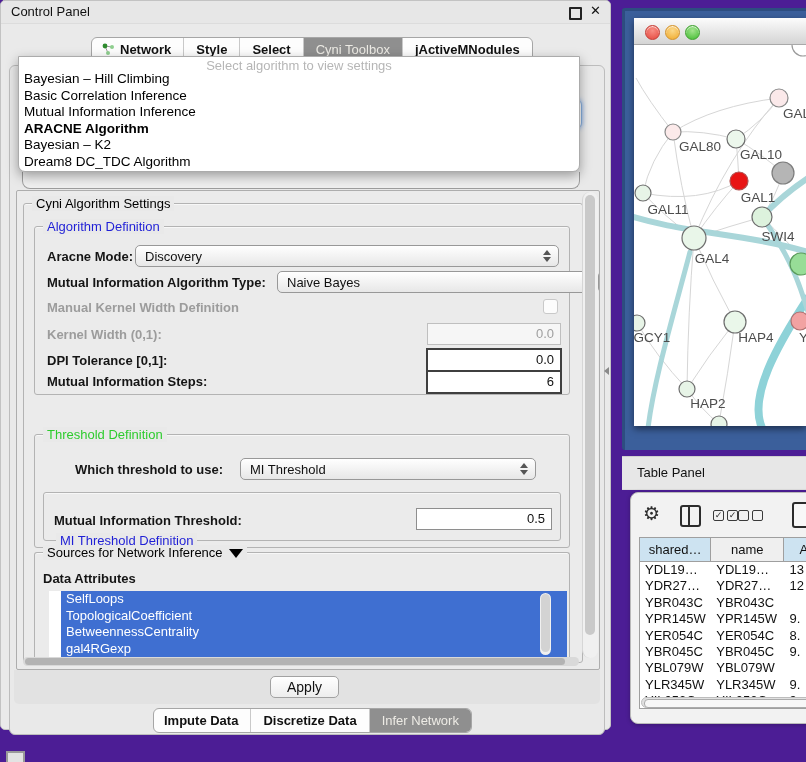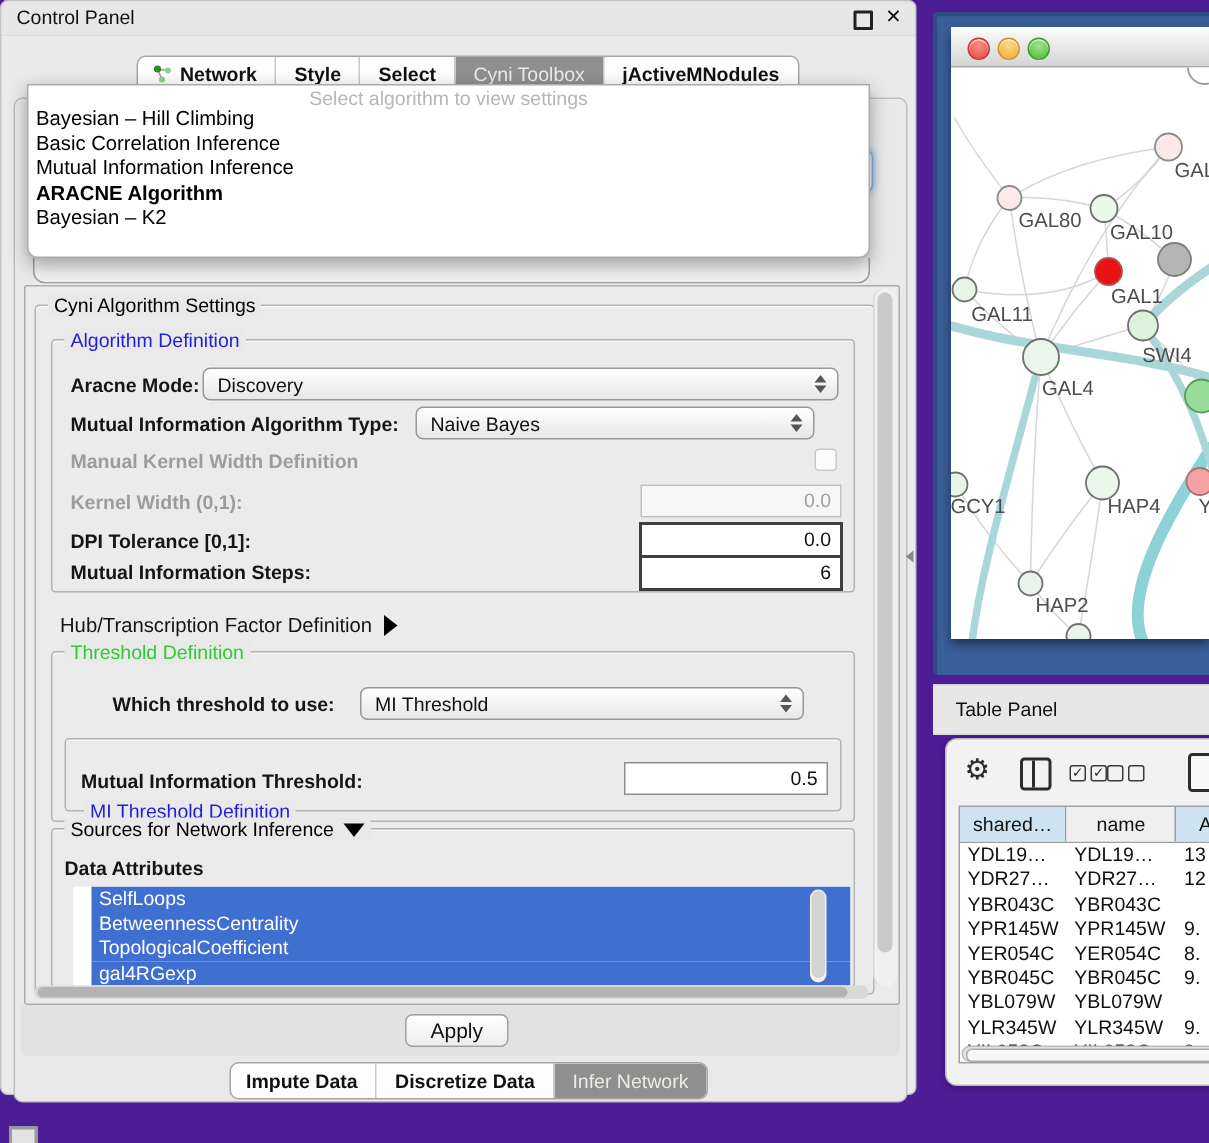--- a/index.html
+++ b/index.html
@@ -185,44 +185,41 @@
             <span class="lbl" style="left:12px;top:22px;">Aracne Mode:</span>
             <div class="combo" style="left:100px;top:18px;width:424px;">
               <span>Discovery</span>
               <span class="stepper">
                   <span class="up"></span>
                   <span class="dn"></span>
                 </span>
             </div>
 
             <span class="lbl" style="left:12px;top:48px;">Mutual Information Algorithm Type:</span>
-            <div class="combo" style="left:242px;top:44px;width:266px;">
+            <div class="combo" style="left:242px;top:44px;width:322px;">
               <span>Naive Bayes</span>
               <span class="stepper">
                   <span class="up"></span>
                   <span class="dn"></span>
                 </span>
             </div>
 
             <span class="lbl dis" style="left:12px;top:73px;">Manual Kernel Width Definition</span>
             <div class="cb" style="left:508px;top:72px;"></div>
 
             <span class="lbl dis" style="left:12px;top:100px;">Kernel Width (0,1):</span>
             <div class="field dis" style="left:392px;top:96px;width:120px;">0.0</div>
 
             <span class="lbl" style="left:12px;top:126px;">DPI Tolerance [0,1]:</span>
             <div class="field strong" style="left:391px;top:121px;width:120px;">0.0</div>
 
             <span class="lbl" style="left:12px;top:147px;">Mutual Information Steps:</span>
             <div class="field strong" style="left:391px;top:143px;width:120px;">6</div>
           </div>
 
-          <span class="lbl" style="left:16px;top:205px;font-weight:normal;font-size:13.5px;">
-            <span>Hub/Transcription Factor Definition</span><span class="tri-right"></span>
-          </span>
 
           <div class="group" style="left:10px;top:230px;width:534px;height:112px;">
             <span class="gtitle green" style="left:8px;top:-8px;">Threshold Definition</span>
 
             <span class="lbl" style="left:40px;top:27px;">Which threshold to use:</span>
             <div class="combo" style="left:205px;top:23px;width:296px;">
               <span>MI Threshold</span>
               <span class="stepper">
                   <span class="up"></span>
                   <span class="dn"></span>
@@ -236,22 +233,22 @@
             </div>
           </div>
 
           <div class="group" style="left:10px;top:348px;width:534px;height:108px;border-bottom:none;border-radius:3px 3px 0 0;">
             <span class="gtitle" style="left:8px;top:-8px;">
               <span>Sources for Network Inference</span><span class="tri-down"></span>
             </span>
             <span class="lbl" style="left:8px;top:18px;">Data Attributes</span>
             <div class="attr-list" style="left:14px;top:38px;width:506px;height:66px;padding-left:12px;" id="attr-list">
                 <div class="attr-item sel">SelfLoops</div>
+                <div class="attr-item sel">TopologicalCoefficient</div>
                 <div class="attr-item sel">BetweennessCentrality</div>
-                <div class="attr-item sel">TopologicalCoefficient</div>
                 <div class="attr-item sel">gal4RGexp</div>
               </div>
             <div class="attr-sb" style="right:18px;top:40px;">
                 <div class="attr-sb-thumb"></div>
               </div>
           </div>
         </div>
 
         <div class="hsb" style="left:6px;top:466px;width:556px;">
             <div class="hsb-thumb"></div>
@@ -280,20 +277,21 @@
   </div>
 
   <div id="algo-popup">
     <span class="algo-prompt">Select algorithm to view settings</span>
     <div id="algo-list">
         <div class="opt">Bayesian – Hill Climbing</div>
         <div class="opt">Basic Correlation Inference</div>
         <div class="opt">Mutual Information Inference</div>
         <div class="opt bold">ARACNE Algorithm</div>
         <div class="opt">Bayesian – K2</div>
+        <div class="opt">Dream8 DC_TDC Algorithm</div>
       </div>
   </div>
 
   <div class="split-arrow"></div>
 
   <div id="net-frame"></div>
   <div id="net-window">
     <div id="net-titlebar">
       <span class="tl red"></span>
       <span class="tl yel"></span>

